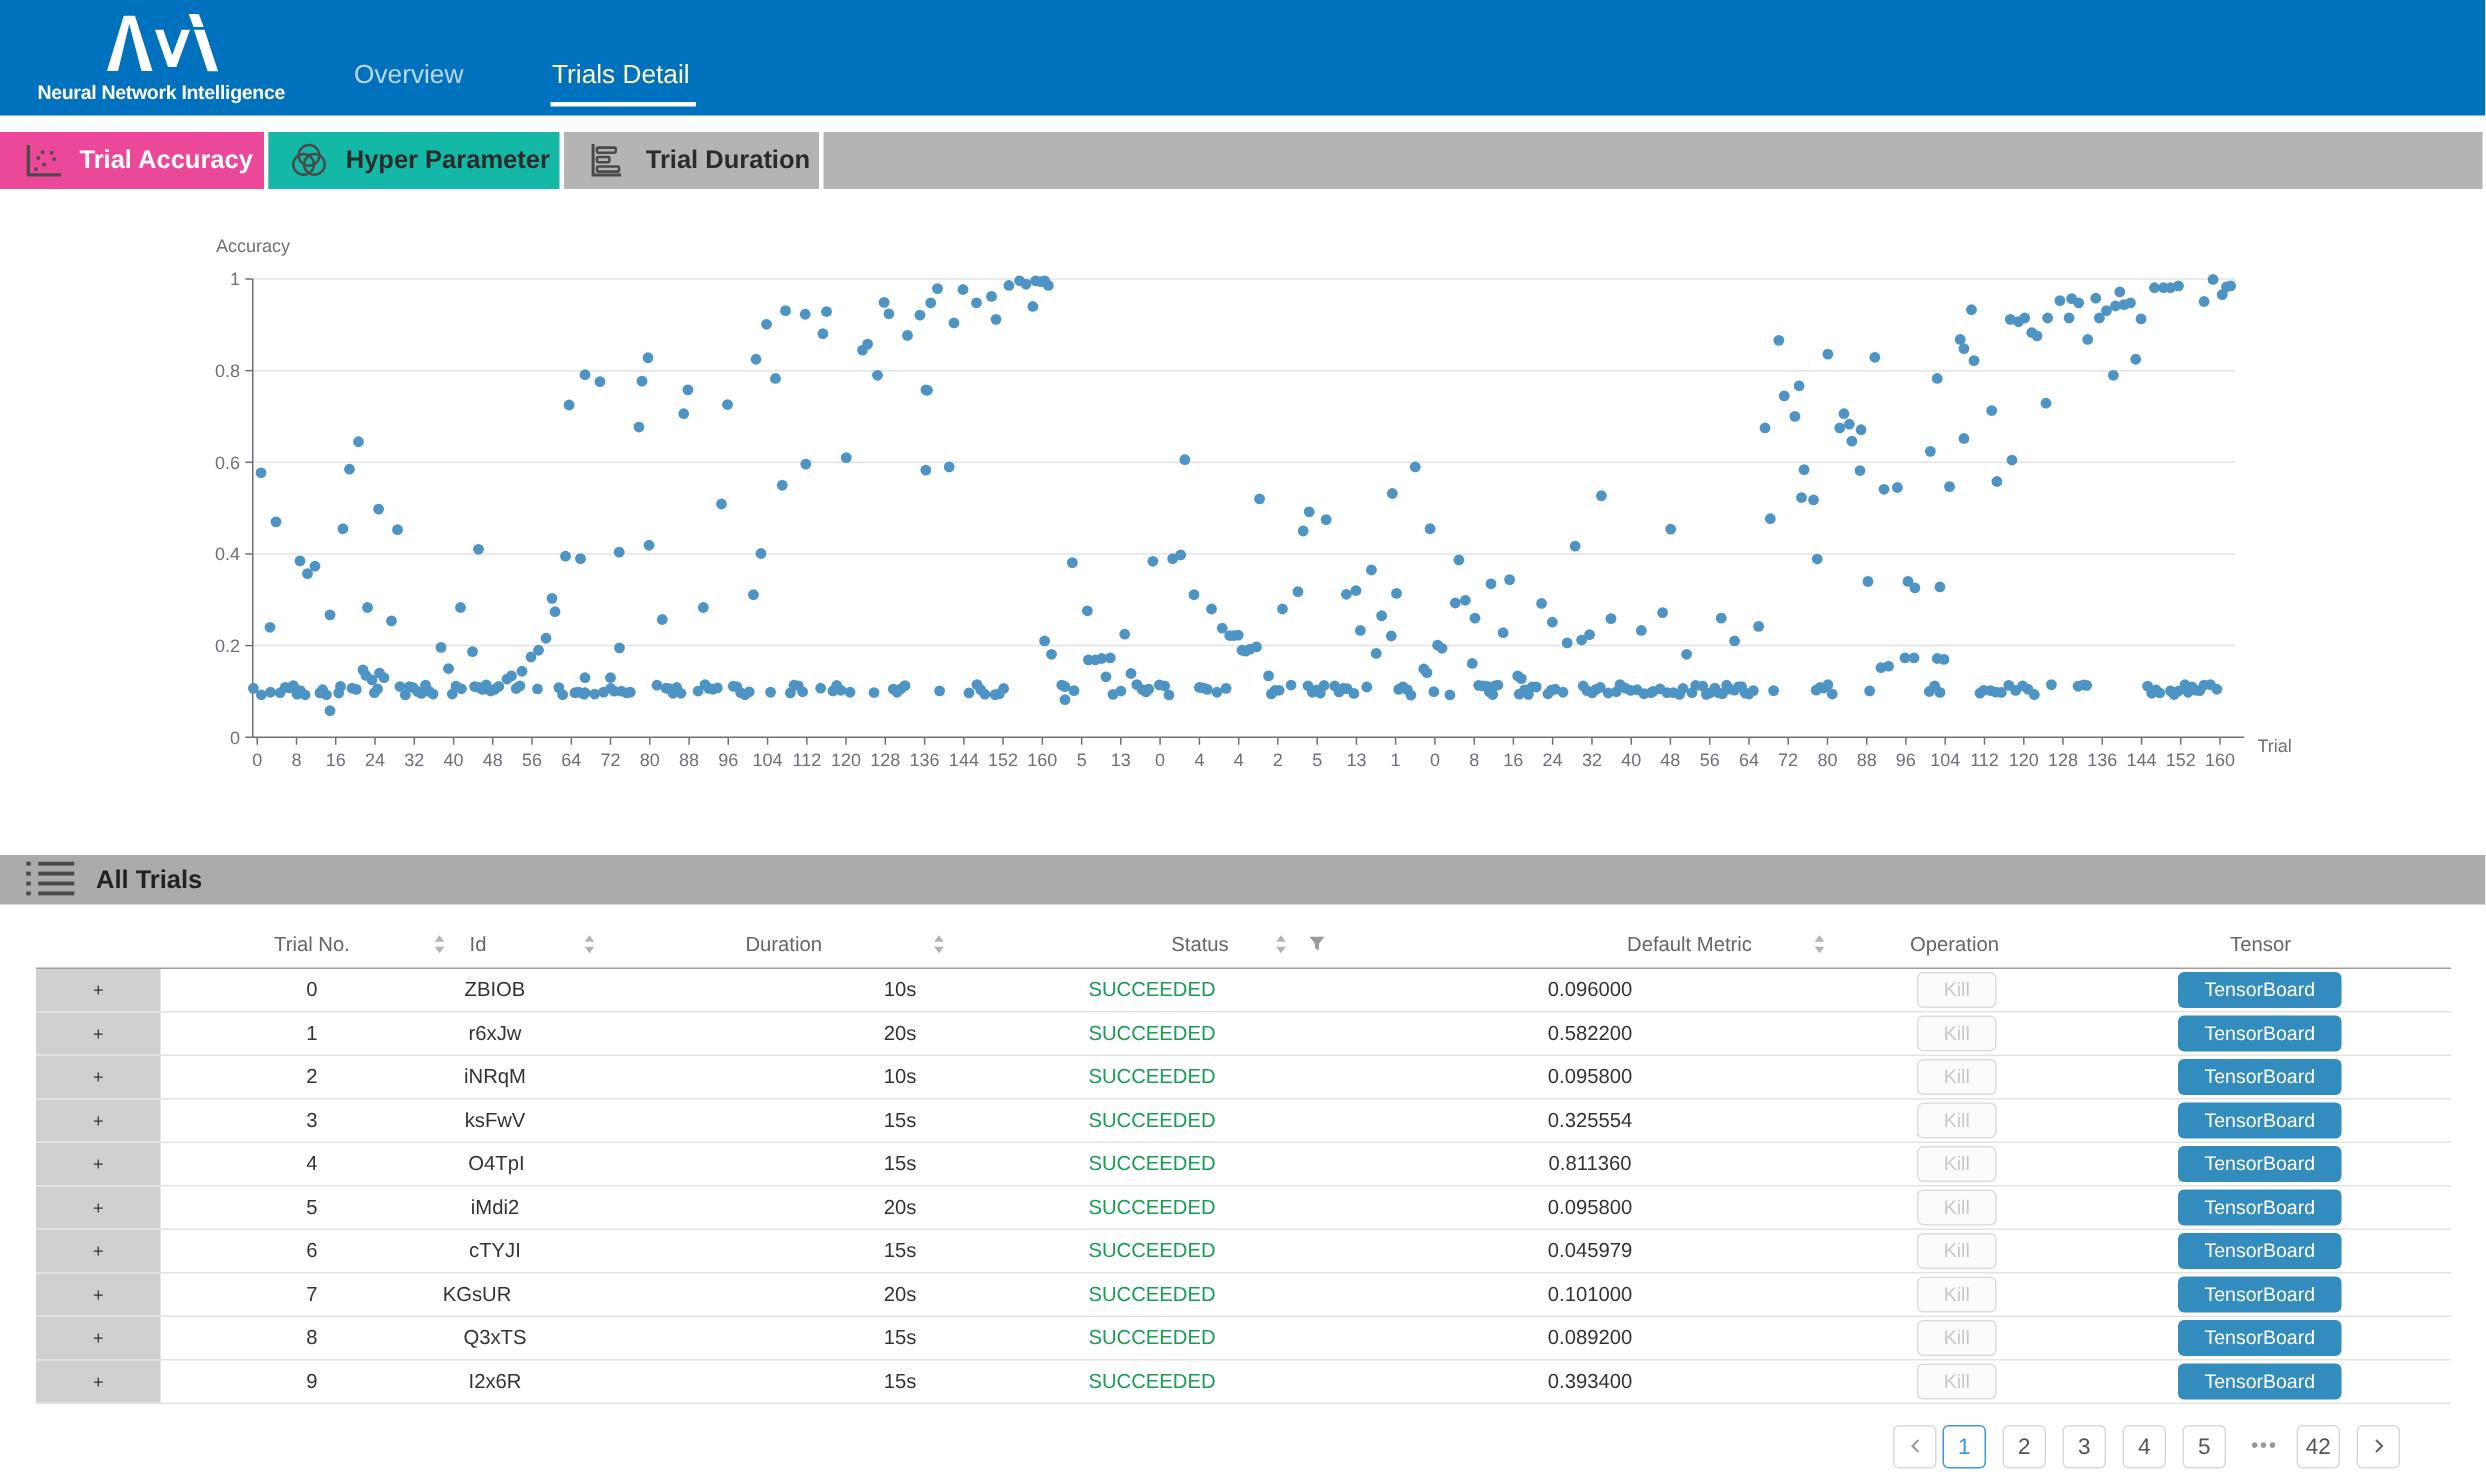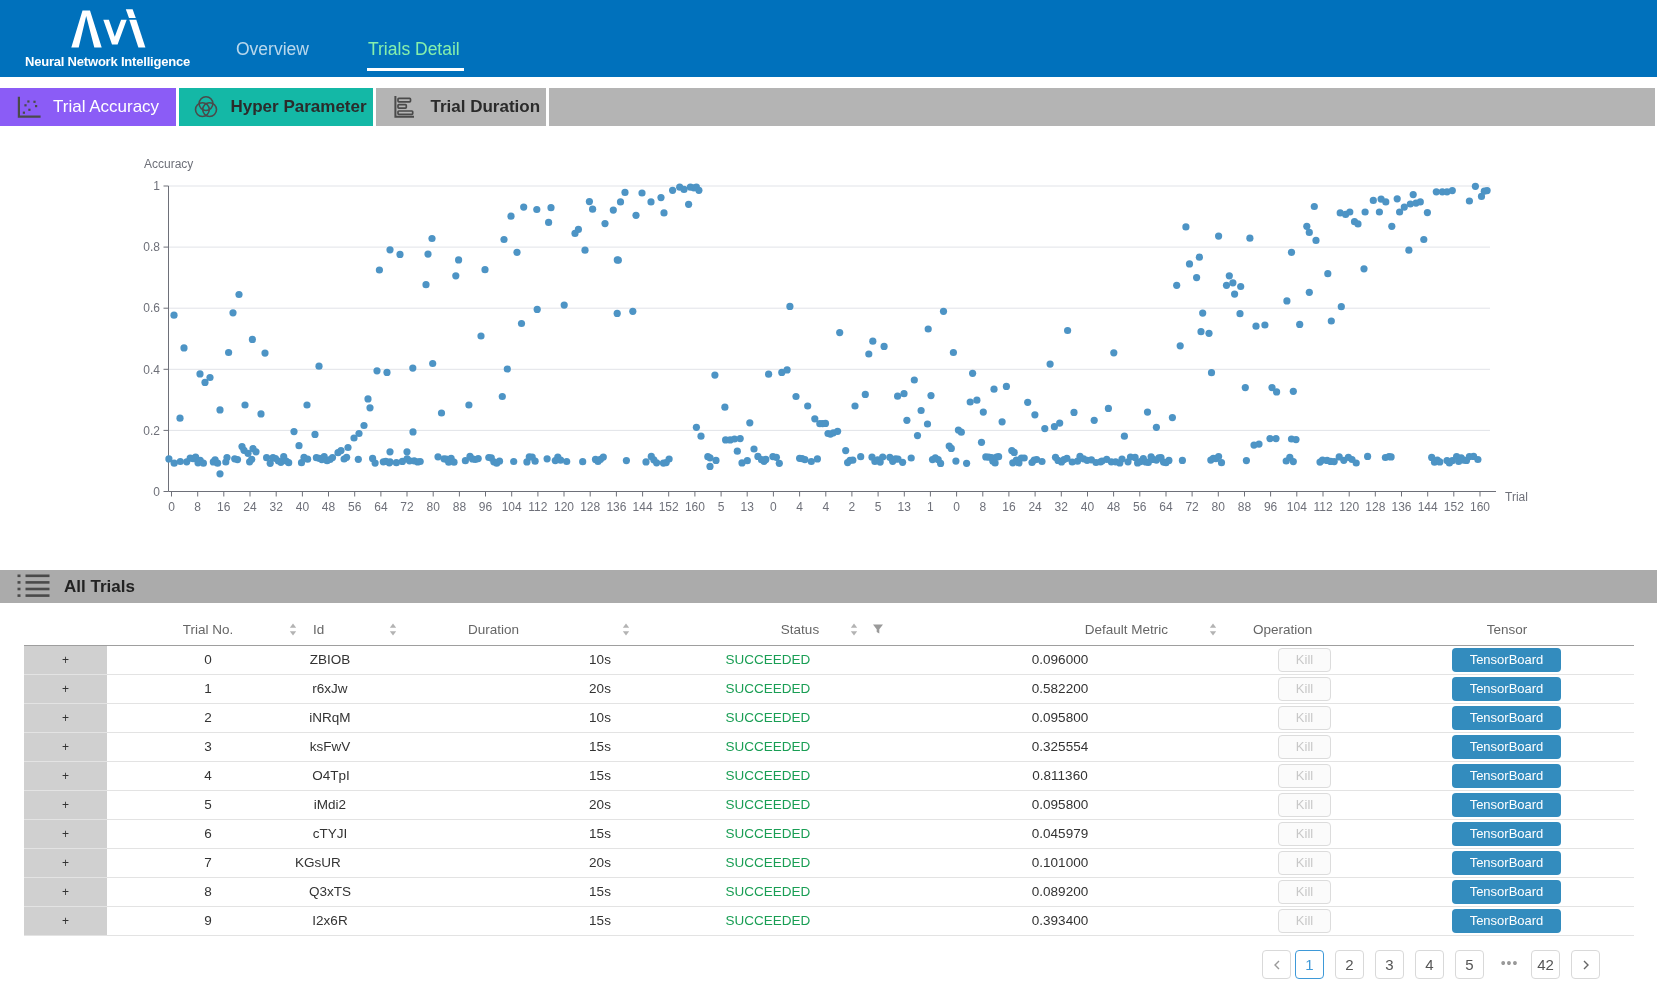--- a/index.html
+++ b/index.html
@@ -23,25 +23,25 @@
 <body>
 <div id="nav">
   <svg class="abs" style="left:65px;top:4px" width="95" height="53" viewBox="0 0 95 53">
     <polygon points="6.3,43.4 17.5,6.5 25,6.5 36.7,43.4 29.3,43.4 21.2,12 13.7,43.4" fill="#fff"></polygon>
     <polygon points="38.3,15.8 43.9,15.8 49.8,32.8 56.1,15.8 61.7,15.8 52.6,40.6 47,40.6" fill="#fff"></polygon>
     <polygon points="60.8,5.3 67.6,5.3 70.8,14 64,14" fill="#fff"></polygon>
     <polygon points="64.3,15.8 71.3,15.8 80.4,43.5 73.4,43.5" fill="#fff"></polygon>
   </svg>
   <div class="brand">Neural Network Intelligence</div>
   <div class="link" style="left:236px;color:rgba(255,255,255,0.72)">Overview</div>
-  <div class="link" style="left:368px;color:#86efac">Trials Detail</div>
+  <div class="link" style="left:368px;color:#fef9c3">Trials Detail</div>
   <div class="abs" style="left:367px;top:68px;width:97px;height:2.5px;background:#fff"></div>
 </div>
 <div id="tabs">
-  <div class="tab" style="left:0;width:179px;background:#8b5cf6;color:#fff;font-weight:normal">
+  <div class="tab" style="left:0;width:179px;background:#ec4899;color:#fff;font-weight:bold">
     <svg style="margin:0 12px 0 17px" width="24" height="23" viewBox="0 0 24 23">
         <path d="M1.9 0.7 V20.6 H23.6" stroke="#4a4a4a" stroke-width="2.2" fill="none"></path>
         <g fill="#4a4a4a">
           <rect x="10.3" y="4.4" width="2.2" height="2.2"></rect>
           <rect x="16.4" y="4.7" width="2.2" height="2.2"></rect>
           <rect x="7.4" y="8.2" width="2.2" height="2.2"></rect>
           <rect x="18" y="9" width="2.2" height="2.2"></rect>
           <rect x="11.3" y="12.7" width="2.2" height="2.2"></rect>
           <rect x="5.8" y="15.6" width="2.2" height="2.2"></rect>
         </g>
@@ -667,39 +667,39 @@
 <div class="hdr" style="left:158px;width:100px;text-align:center">Trial No.</div>
 <div class="hdr" style="left:289px"><svg width="8" height="13" viewBox="0 0 8 13" style="vertical-align:-2px">
       <path d="M4 0.5 L7.2 4.8 L0.8 4.8 Z" fill="#b3b3b3"></path>
       <path d="M4 12.5 L0.8 8.2 L7.2 8.2 Z" fill="#b3b3b3"></path>
     </svg></div>
 <div class="hdr" style="left:313px">Id</div>
 <div class="hdr" style="left:389px"><svg width="8" height="13" viewBox="0 0 8 13" style="vertical-align:-2px">
       <path d="M4 0.5 L7.2 4.8 L0.8 4.8 Z" fill="#b3b3b3"></path>
       <path d="M4 12.5 L0.8 8.2 L7.2 8.2 Z" fill="#b3b3b3"></path>
     </svg></div>
-<div class="hdr" style="left:468px;width:100px;text-align:left">Duration</div>
+<div class="hdr" style="left:448px;width:100px;text-align:right">Duration</div>
 <div class="hdr" style="left:622px"><svg width="8" height="13" viewBox="0 0 8 13" style="vertical-align:-2px">
       <path d="M4 0.5 L7.2 4.8 L0.8 4.8 Z" fill="#b3b3b3"></path>
       <path d="M4 12.5 L0.8 8.2 L7.2 8.2 Z" fill="#b3b3b3"></path>
     </svg></div>
 <div class="hdr" style="left:750px;width:100px;text-align:center">Status</div>
 <div class="hdr" style="left:850px"><svg width="8" height="13" viewBox="0 0 8 13" style="vertical-align:-2px">
       <path d="M4 0.5 L7.2 4.8 L0.8 4.8 Z" fill="#b3b3b3"></path>
       <path d="M4 12.5 L0.8 8.2 L7.2 8.2 Z" fill="#b3b3b3"></path>
     </svg></div>
 <div class="hdr" style="left:872px"><svg width="12" height="12" viewBox="0 0 12 12" style="vertical-align:-1px">
       <path d="M1 1.5 H11 L7.3 6.2 V10.5 L4.7 9 V6.2 Z" fill="#9a9a9a"></path>
     </svg></div>
 <div class="hdr" style="left:1048px;width:120px;text-align:right">Default Metric</div>
 <div class="hdr" style="left:1209px"><svg width="8" height="13" viewBox="0 0 8 13" style="vertical-align:-2px">
       <path d="M4 0.5 L7.2 4.8 L0.8 4.8 Z" fill="#b3b3b3"></path>
       <path d="M4 12.5 L0.8 8.2 L7.2 8.2 Z" fill="#b3b3b3"></path>
     </svg></div>
-<div class="hdr" style="left:1253px;width:100px;">Operation</div>
+<div class="hdr" style="left:1253px;width:100px;text-align:center">Operation</div>
 <div class="hdr" style="left:1457px;width:100px;text-align:center">Tensor</div>
 <div class="abs" style="left:24px;top:645px;width:1610px;height:1px;background:#9e9e9e"></div>
 <div class="row" style="top:645.5px">
 <div class="exp">+</div>
 <div class="c" style="left:134px;width:100px">0</div>
 <div class="c" style="left:256px;width:100px">ZBIOB</div>
 <div class="c" style="left:526px;width:100px">10s</div>
 <div class="c succ" style="left:674px;width:140px">SUCCEEDED</div>
 <div class="c" style="left:976px;width:120px">0.096000</div>
 <div class="kill">Kill</div>

